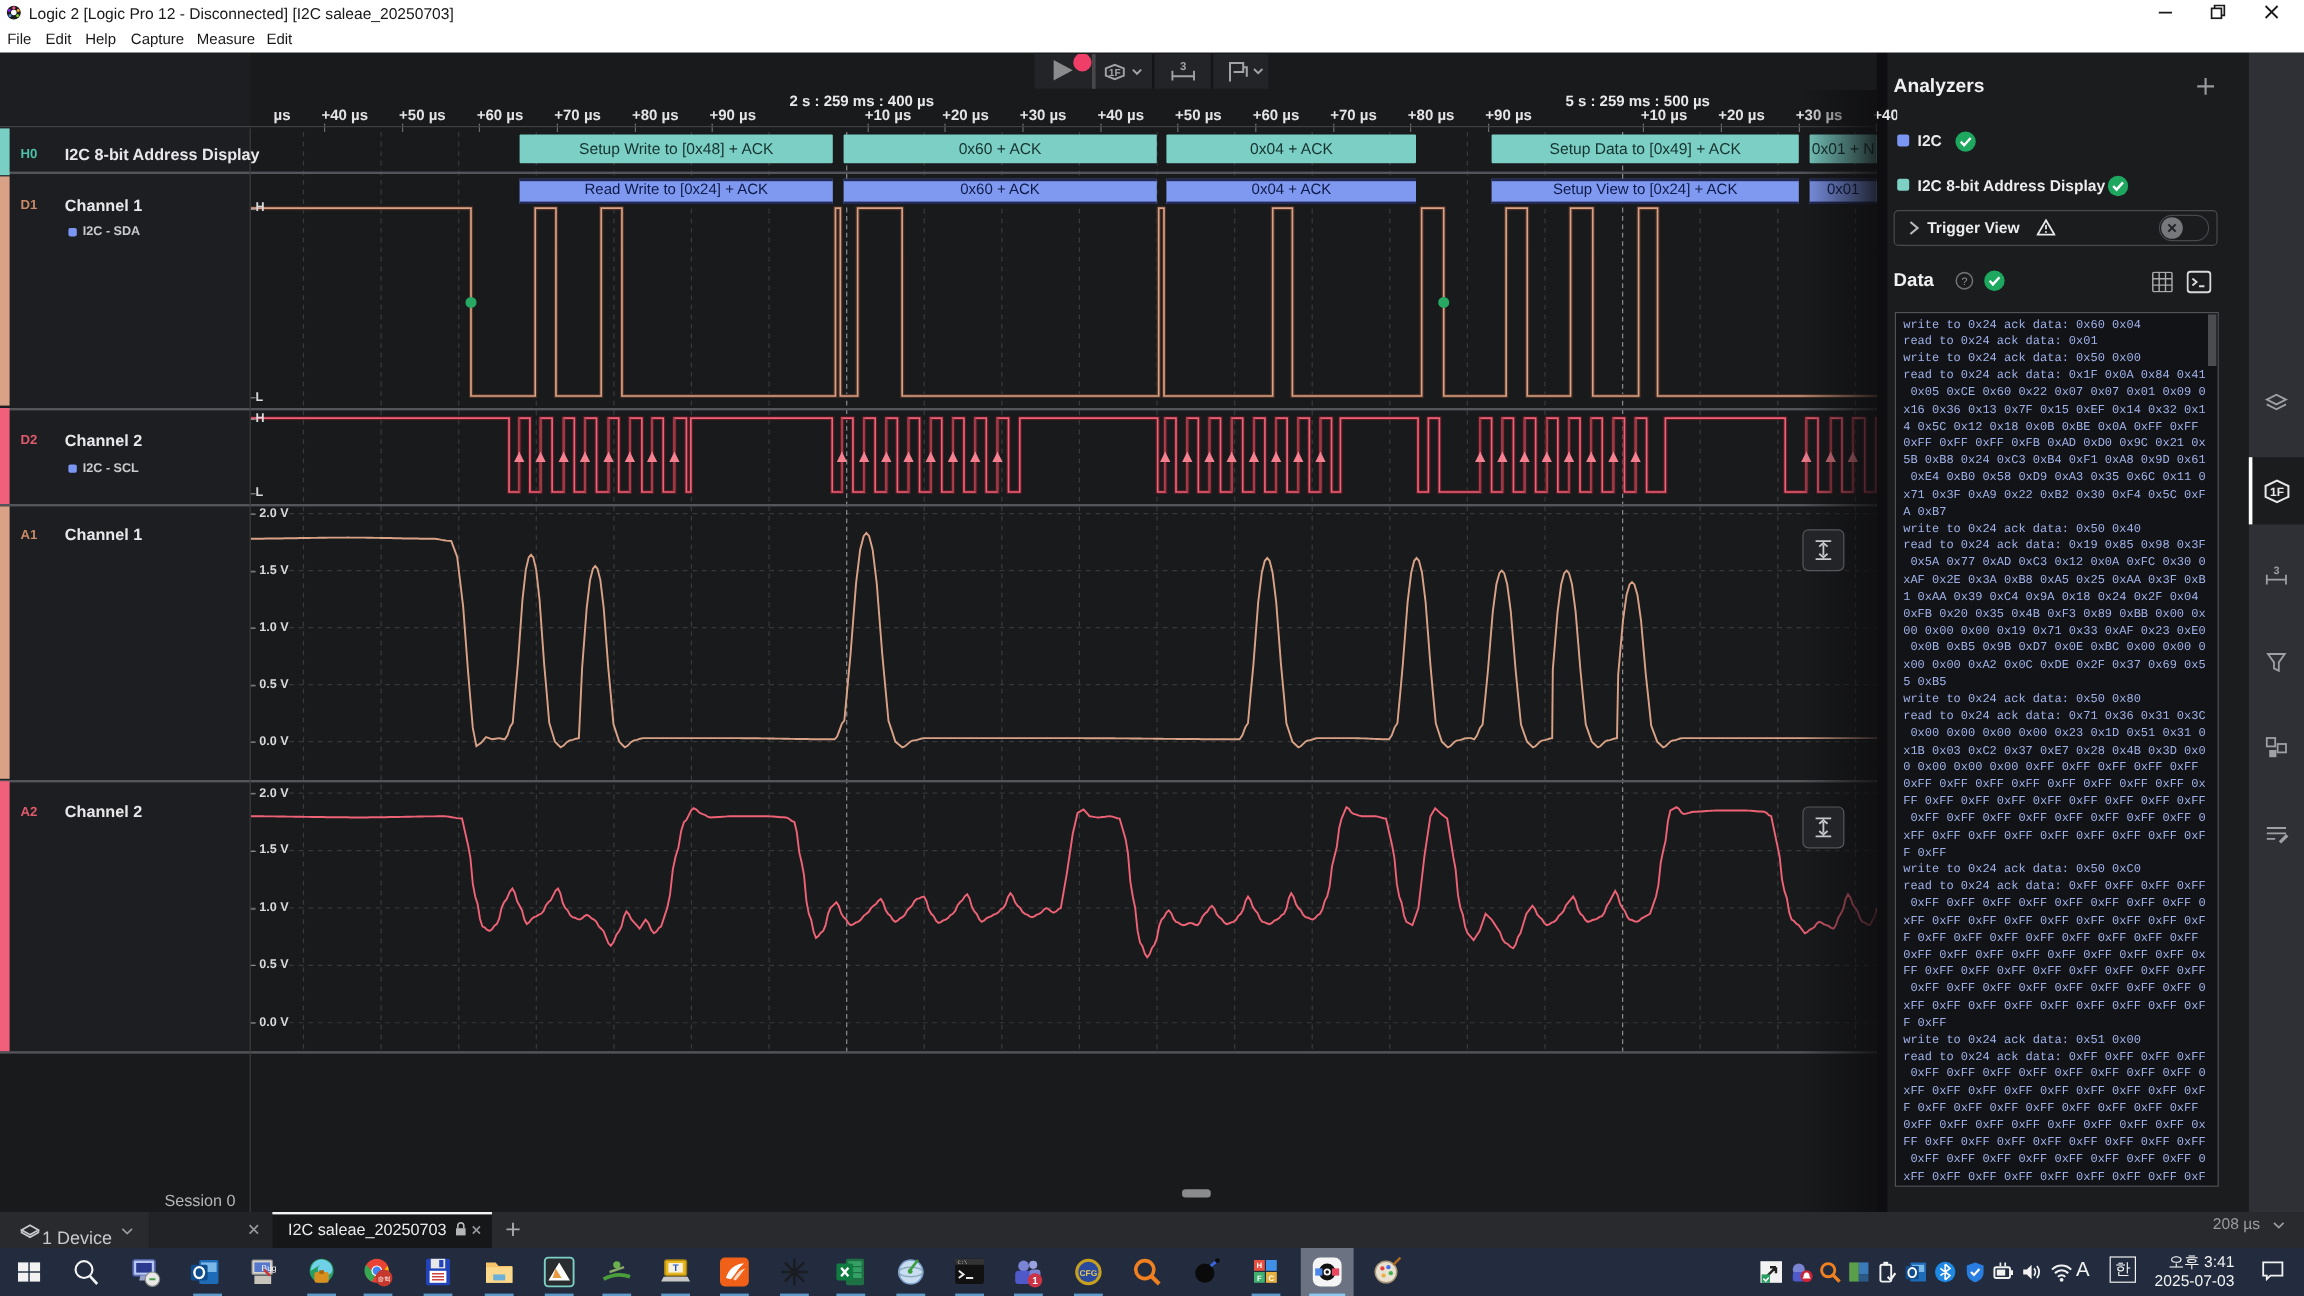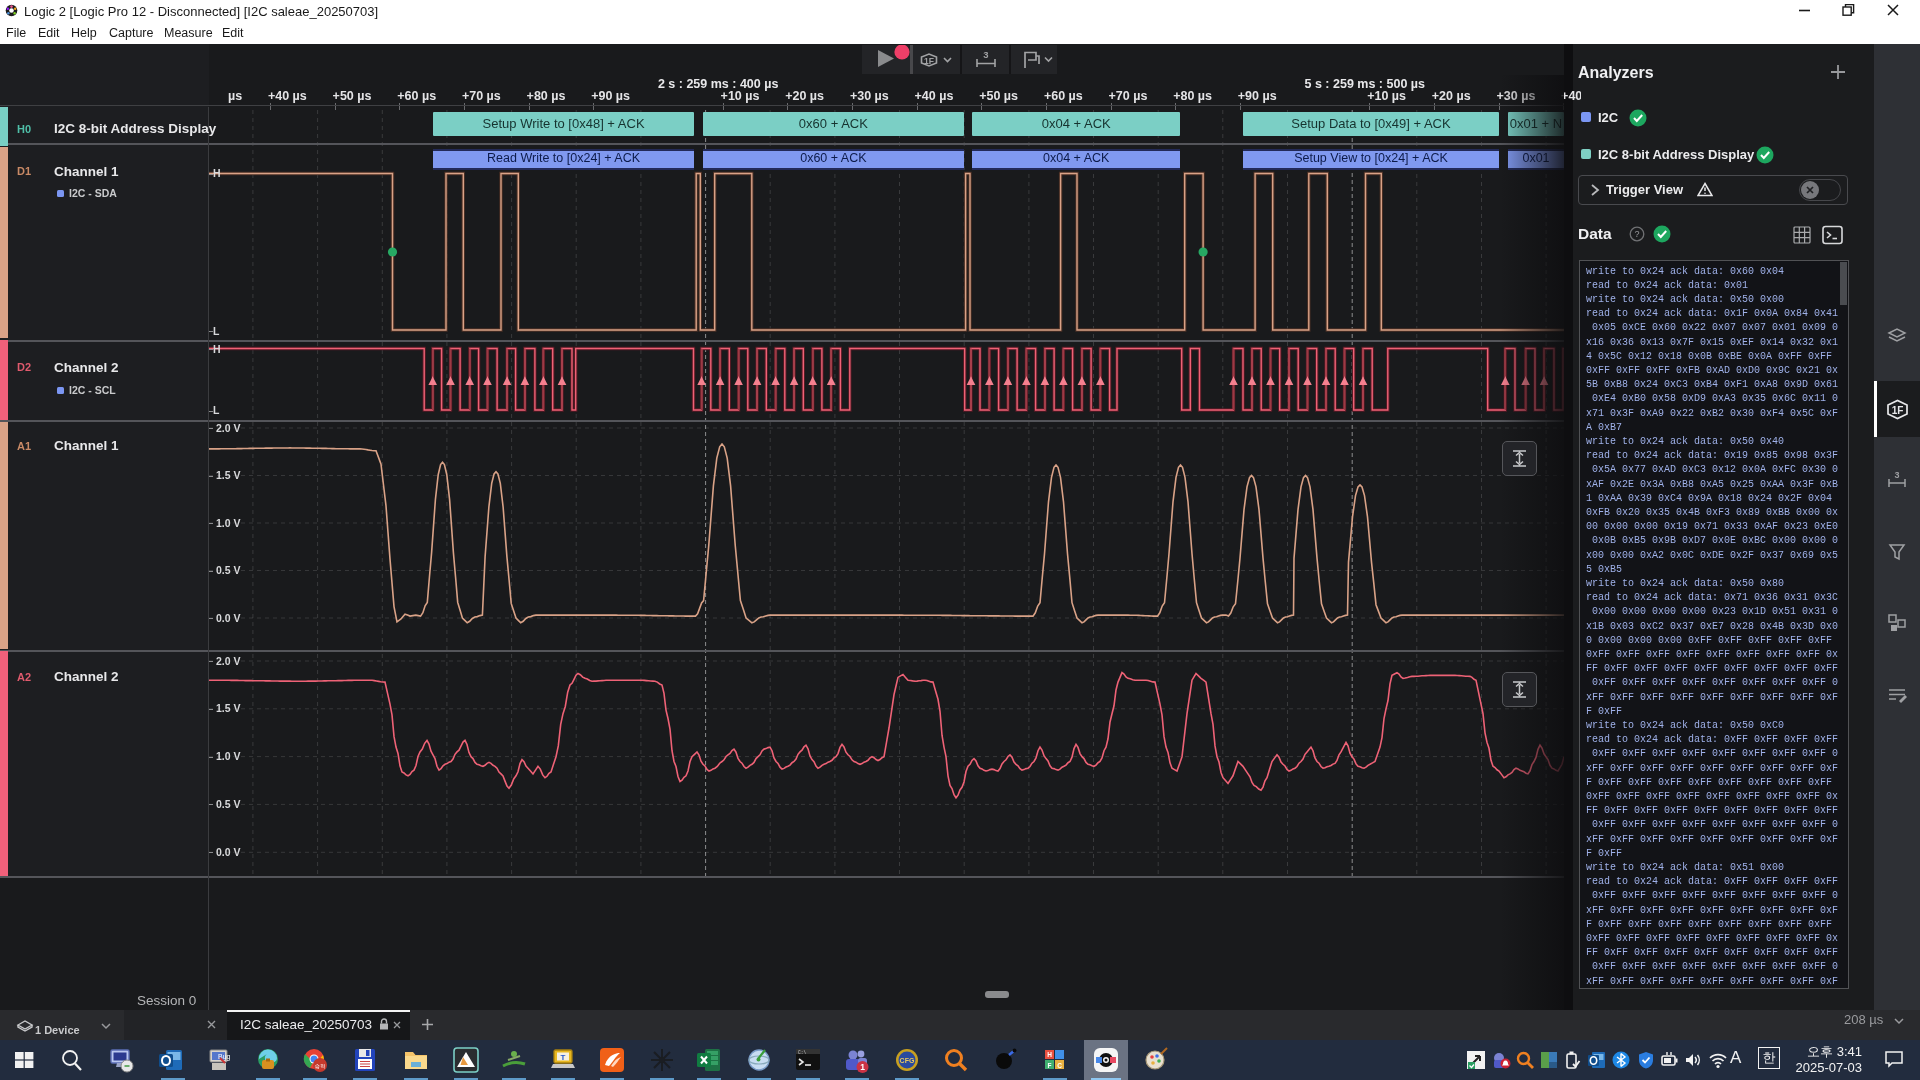--- a/index.html
+++ b/index.html
@@ -488,21 +488,21 @@
 <svg class="abs" style="left:1886px;top:684px;" width="22" height="22" viewBox="0 0 22 22">
       <path d="M3,6 H19 M3,10.5 H19 M3,15 H10" stroke="#9fa0a3" stroke-width="1.5"></path>
       <path d="M13,17 L19,11 L21,13 L15,19 Z" fill="#9fa0a3"></path>
     </svg>
 
   <div class="abs" style="left:0;top:1010px;width:1920px;height:30px;background:#292a2d;"></div>
 <svg class="abs" style="left:16px;top:1016px;" width="18" height="18" viewBox="0 0 18 18">
       <path d="M2,9 L9,5 L16,9 L9,13 Z" fill="none" stroke="#c8c9cb" stroke-width="1.4"></path>
       <path d="M2,9 V11 L9,15 L16,11 V9" fill="none" stroke="#c8c9cb" stroke-width="1.4"></path>
     </svg>
-<div class="abs" style="left:35px;top:1024px;font-size:11px;color:#c8c9cb;font-weight:bold;">1 Device</div>
+<div class="abs" style="left:35px;top:1024px;font-size:15px;color:#c8c9cb;">1 Device</div>
 <svg class="abs" style="left:100px;top:1021px;" width="12" height="10" viewBox="0 0 12 10">
       <path d="M2,3 L6,7 L10,3" stroke="#98999c" stroke-width="1.5" fill="none"></path>
     </svg>
 <div class="abs" style="left:124px;top:1010px;width:103px;height:30px;background:#222326;"></div>
 <div class="abs" style="left:137px;top:964px;font-size:13.5px;color:#b4b5b7;margin-top:29px;">Session 0</div>
 <svg class="abs" style="left:206px;top:1019px;" width="11" height="11" viewBox="0 0 11 11">
       <path d="M2,2 L9,9 M9,2 L2,9" stroke="#98999c" stroke-width="1.4"></path>
     </svg>
 <div class="abs" style="left:227px;top:1010px;width:183px;height:30px;background:#161719;border-top:2px solid #f2f2f2;"></div>
 <div class="abs" style="left:240px;top:1017px;font-size:13.5px;color:#ececee;">I2C saleae_20250703</div>

